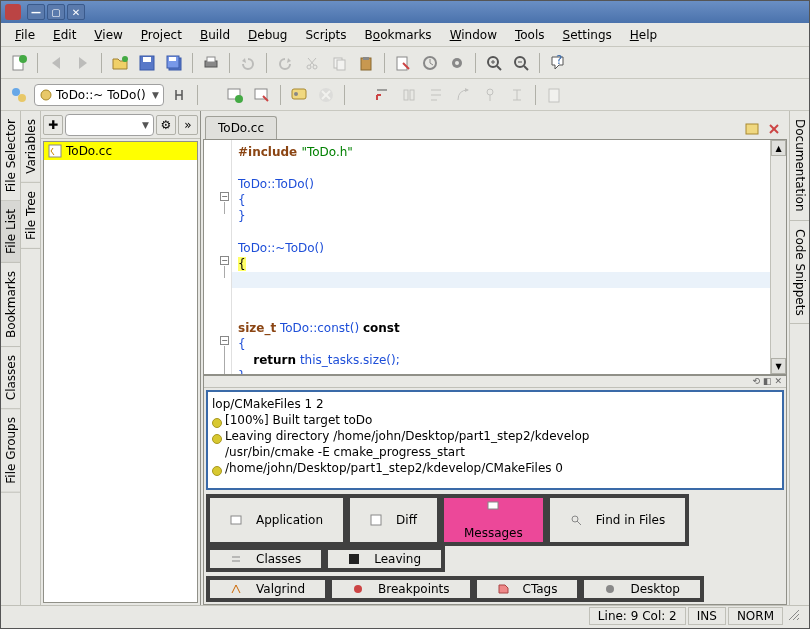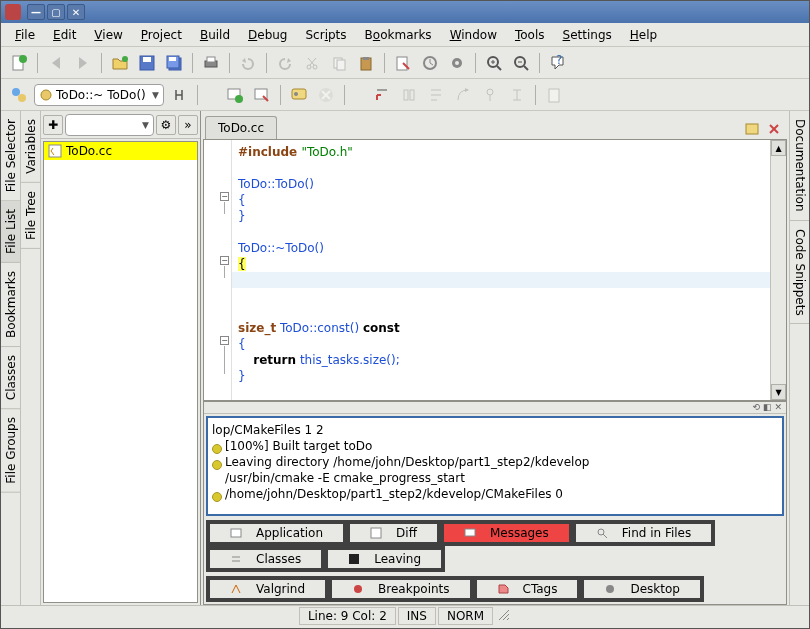--- a/index.html
+++ b/index.html
@@ -46,24 +46,24 @@
 .kw { font-weight: bold; }
 .caret-brace { background: #ffff66; }
 .caret { border-left: 1px solid #000; animation: blink 1s infinite; }
 .bottom-panel { margin: 0 2px; border: 1px solid #909088; display: flex; flex-direction: column; background: #e8e8e4; }
 .bottom-handle { height: 12px; text-align: right; font-size: 9px; color: #666; padding-right: 4px; border-bottom: 1px solid #c0c0b8; }
 .messages { background: #fff; border: 2px solid #3a6aa8; margin: 2px; padding: 4px; font-size: 12px; line-height: 16px; height: 100px; overflow: hidden; }
 .msg-line { display: flex; align-items: flex-end; gap: 3px; }
 .bullet { width: 10px; height: 10px; border-radius: 50%; background: #d8c830; border: 1px solid #a89820; flex-shrink: 0; }
 .bottom-tabs { display: flex; flex-wrap: wrap; padding: 2px; gap: 0; }
 .btab { border: 4px solid #404040; padding: 2px 20px; background: #e8e8e4; cursor: pointer; display: flex; align-items: center; gap: 14px; font-size: 11px; margin-right: -1px; }
-.btab.active { background: #ef4444; }
+.btab.active { background: #ec4899; flex-direction: column; }
 .right-tabs { width: 20px; background: #e8e8e4; border-left: 1px solid #c0c0b8; display: flex; flex-direction: column; }
 .rvtab { writing-mode: vertical-rl; padding: 8px 2px; font-size: 11px; cursor: pointer; border-bottom: 1px solid #c0c0b8; display: flex; align-items: center; gap: 3px; }
-.statusbar { height: 20px; border-top: 1px solid #c0c0b8; display: flex; align-items: center; justify-content: center; padding: 8px 6px; font-size: 11px; }
+.statusbar { height: 20px; border-top: 1px solid #c0c0b8; display: flex; align-items: center; justify-content: flex-end; padding: 8px 6px; font-size: 11px; }
 .status-cell { border: 1px solid #c0c0b8; padding: 1px 8px; margin-left: 2px; }
 .scrollbar-v { width: 16px; background: #e8e8e4; border-left: 1px solid #c0c0b8; position: absolute; right: 0; top: 0; bottom: 0; }
 .scroll-btn { height: 16px; background: #e0e0dc; border: 1px solid #b0b0a8; display: flex; align-items: center; justify-content: center; font-size: 8px; cursor: pointer; }
 svg { display: block; }
 </style>
 </head>
 <body>
 
 <div class="titlebar">
   <div class="titlebar-icon"></div>

